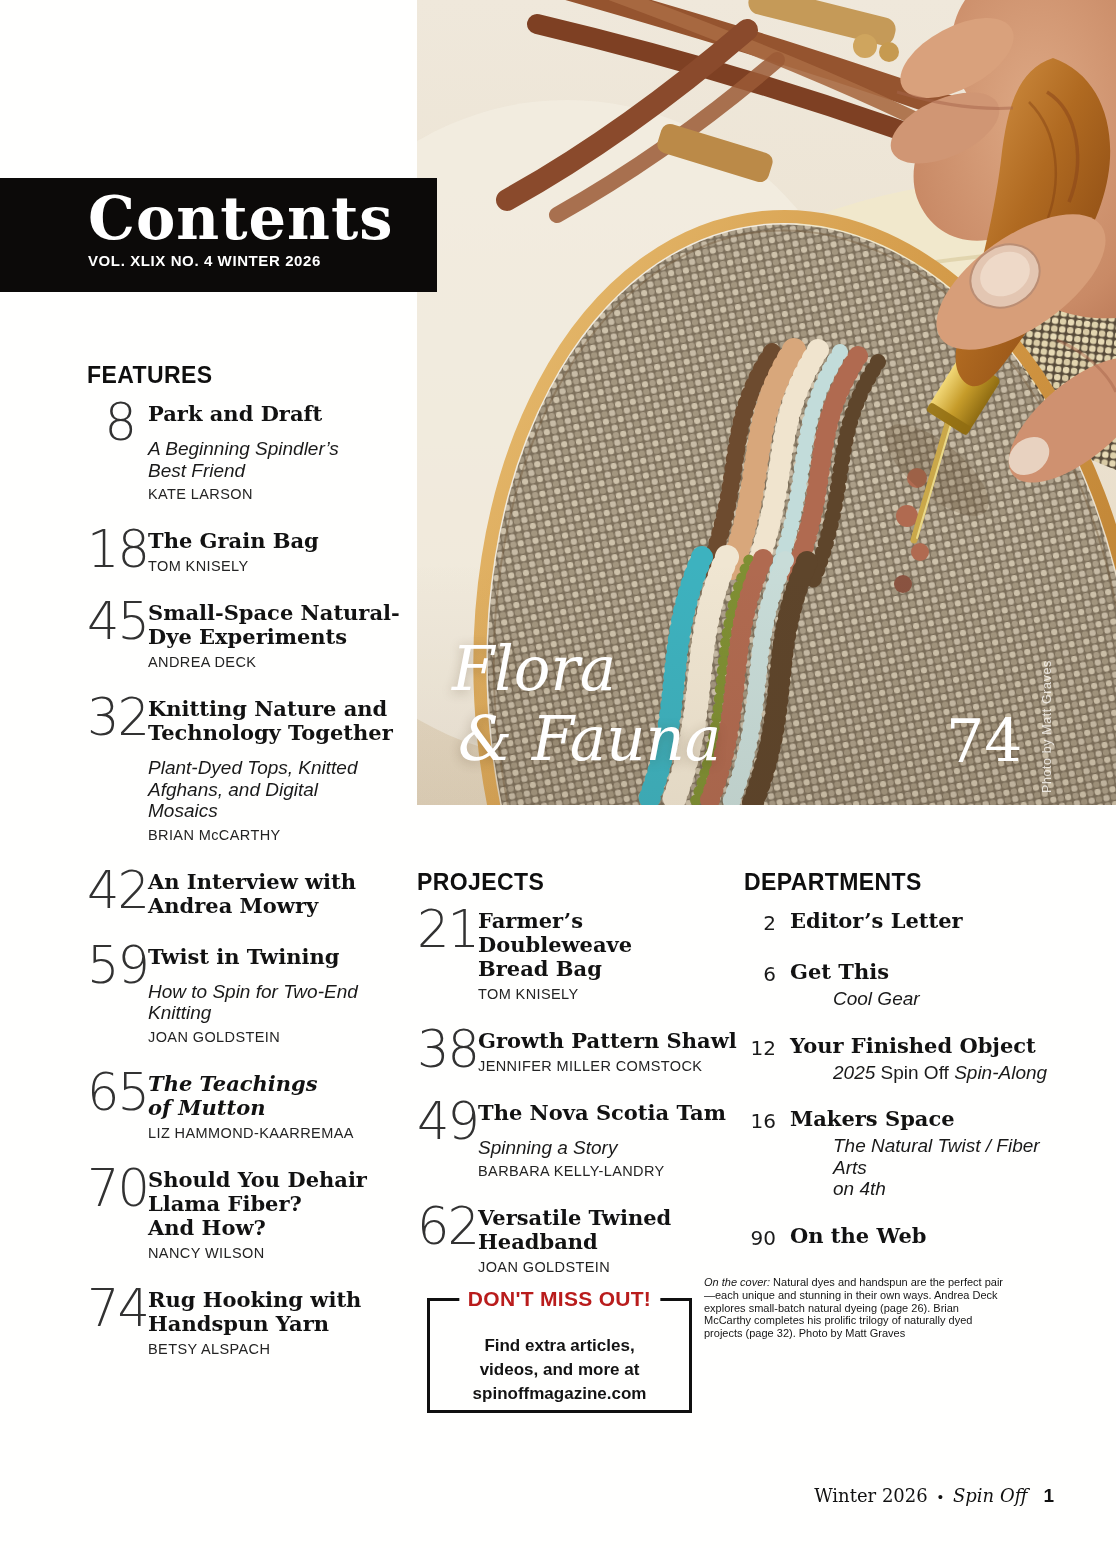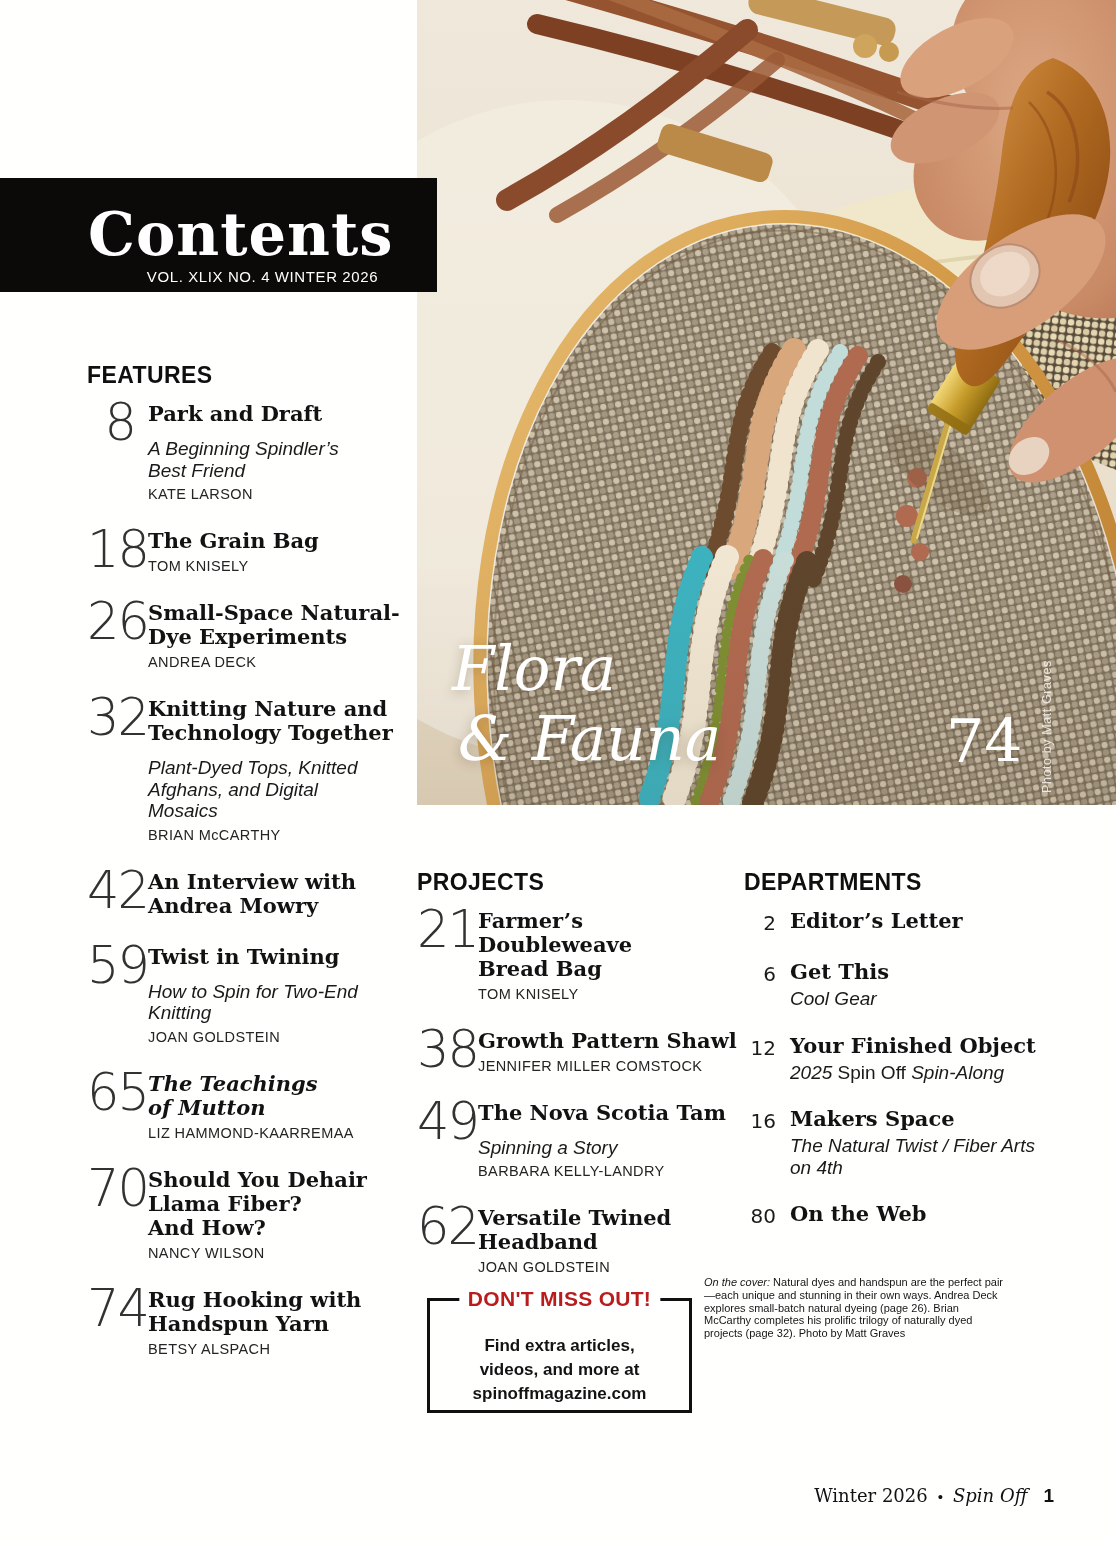--- a/index.html
+++ b/index.html
@@ -14,24 +14,24 @@
   .overlay-title { position:absolute; left:452px; top:634px; font-family:"DejaVu Serif","Liberation Serif",serif;
     font-style:italic; font-size:61px; line-height:1.14; color:#ffffff; text-shadow:0 2px 12px rgba(70,45,20,.28); }
   .overlay-title .line2 { display:block; margin-left:6px; }
   .overlay-page { position:absolute; left:946px; top:706px; font-family:"DejaVu Serif","Liberation Serif",serif;
     font-size:60px; font-weight:400; color:#ffffff; text-shadow:0 2px 10px rgba(70,45,20,.25); }
   .photo-credit { position:absolute; left:1040px; top:638px; height:155px; writing-mode:vertical-rl;
     transform:rotate(180deg); font-size:12.5px; letter-spacing:.6px; color:rgba(248,245,240,.85); }
 
   
   .masthead { position:absolute; left:0; top:178px; width:437px; height:114px; background:#0c0a09;
-    z-index:10; padding:27px 0 0 88px; color:#ffffff; }
+    z-index:10; padding:11px 0 0 88px; color:#ffffff; }
   .masthead-title { font-family:"DejaVu Serif","Liberation Serif",serif; font-weight:700; font-size:59px;
     line-height:1.02; letter-spacing:1px; }
-  .masthead-vol { font-size:15px; font-weight:400; letter-spacing:.6px; margin-top:3px;text-align:center; }
+  .masthead-vol { font-size:15px; font-weight:700; letter-spacing:.6px; margin-top:3px; }
 
   
   .col { position:absolute; }
   .features-col { left:87px; top:362px; width:334px; }
   .projects-col { left:417px; top:869px; width:322px; }
   .departments-col { left:744px; top:869px; width:312px; }
   .section-heading { font-size:23px; font-weight:700; letter-spacing:.4px; color:#0f0f0f; margin:0 0 13px 0; }
 
   .toc-item { display:flex; margin-bottom:27px; }
   .toc-num { flex:none; width:48px; text-align:right; margin-right:13px; font-family:"DejaVu Sans","Liberation Sans",sans-serif;
@@ -41,21 +41,21 @@
     line-height:1.14; color:#121212; white-space:pre-line; }
   .toc-title.title-italic { font-style:italic; }
   .toc-sub { font-size:19px; font-style:italic; font-weight:500; line-height:1.14; color:#1a1a1a;
     margin-top:12px; white-space:pre-line; }
   .toc-sub .seg-roman { font-style:normal; }
   .toc-author { font-size:14.5px; font-weight:500; letter-spacing:.4px; color:#242424; margin-top:5px; }
 
   .dept .toc-item { margin-bottom:24px; }
   .dept .toc-num { width:32px; margin-right:14px; font-size:20px; line-height:1.3; font-weight:400;
     letter-spacing:0; color:#1b1b1b; margin-top:1px; }
-  .dept .toc-sub { margin-top:4px; }
+  .dept .toc-sub { margin-top:4px;margin-left:43px; }
 
   
   .promo { position:absolute; left:427px; top:1298px; width:265px; height:115px; border:3px solid #101010; }
   .promo-heading { position:absolute; top:-14px; left:50%; transform:translateX(-50%); background:#ffffff;
     padding:0 9px; white-space:nowrap; font-weight:700; font-size:21px; letter-spacing:.3px; color:#b91c1c; }
   .promo-body { text-align:center; font-size:17px; font-weight:600; line-height:1.42; margin-top:33px; color:#131313; }
   .promo-link { font-weight:700; }
 
   
   .cover-note { position:absolute; left:704px; top:1276px; width:303px; font-size:11px; line-height:1.16;
@@ -236,21 +236,21 @@
         <div class="toc-item">
           <div class="toc-num">18</div>
           <div class="toc-body">
             <div class="toc-title">The Grain Bag</div>
 
             <div class="toc-author">TOM KNISELY</div>
           </div>
         </div>
 
         <div class="toc-item">
-          <div class="toc-num">26</div>
+          <div class="toc-num">45</div>
           <div class="toc-body">
             <div class="toc-title">Small-Space Natural-
 Dye Experiments</div>
 
             <div class="toc-author">ANDREA DECK</div>
           </div>
         </div>
 
         <div class="toc-item">
           <div class="toc-num">32</div>
@@ -392,21 +392,21 @@
         <div class="toc-item">
           <div class="toc-num">16</div>
           <div class="toc-body">
             <div class="toc-title">Makers Space</div>
             <div class="toc-sub">The Natural Twist / Fiber Arts
 on 4th</div>
           </div>
         </div>
 
         <div class="toc-item">
-          <div class="toc-num">80</div>
+          <div class="toc-num">90</div>
           <div class="toc-body">
             <div class="toc-title">On the Web</div>
 
           </div>
         </div>
       </div>
   </section>
 
   <aside class="promo">
     <div class="promo-heading">DON'T MISS OUT!</div>

